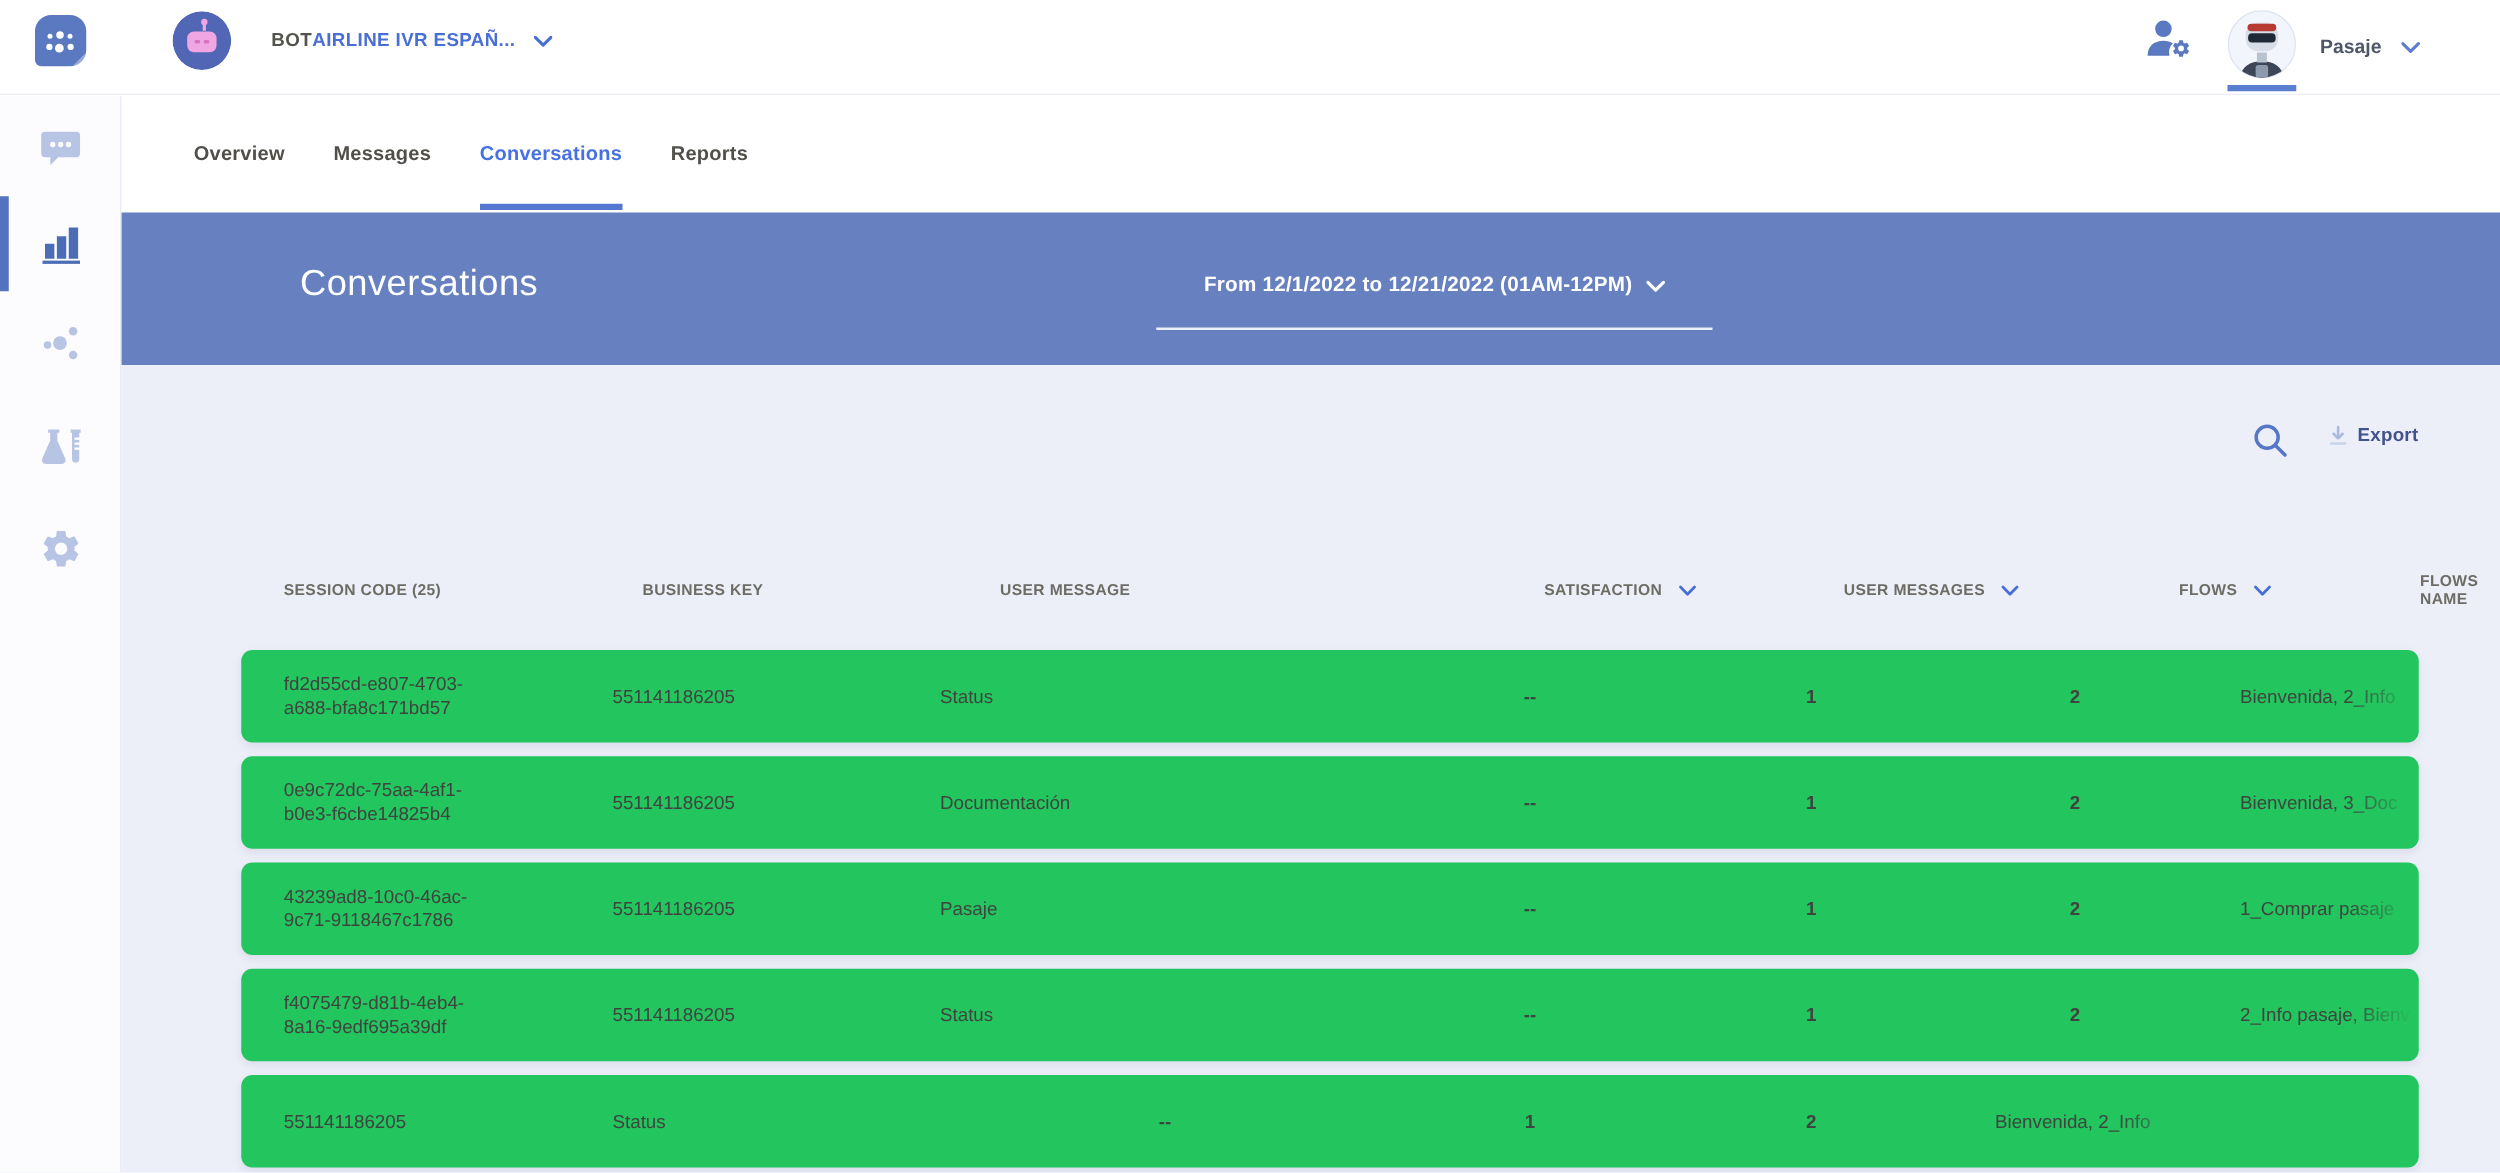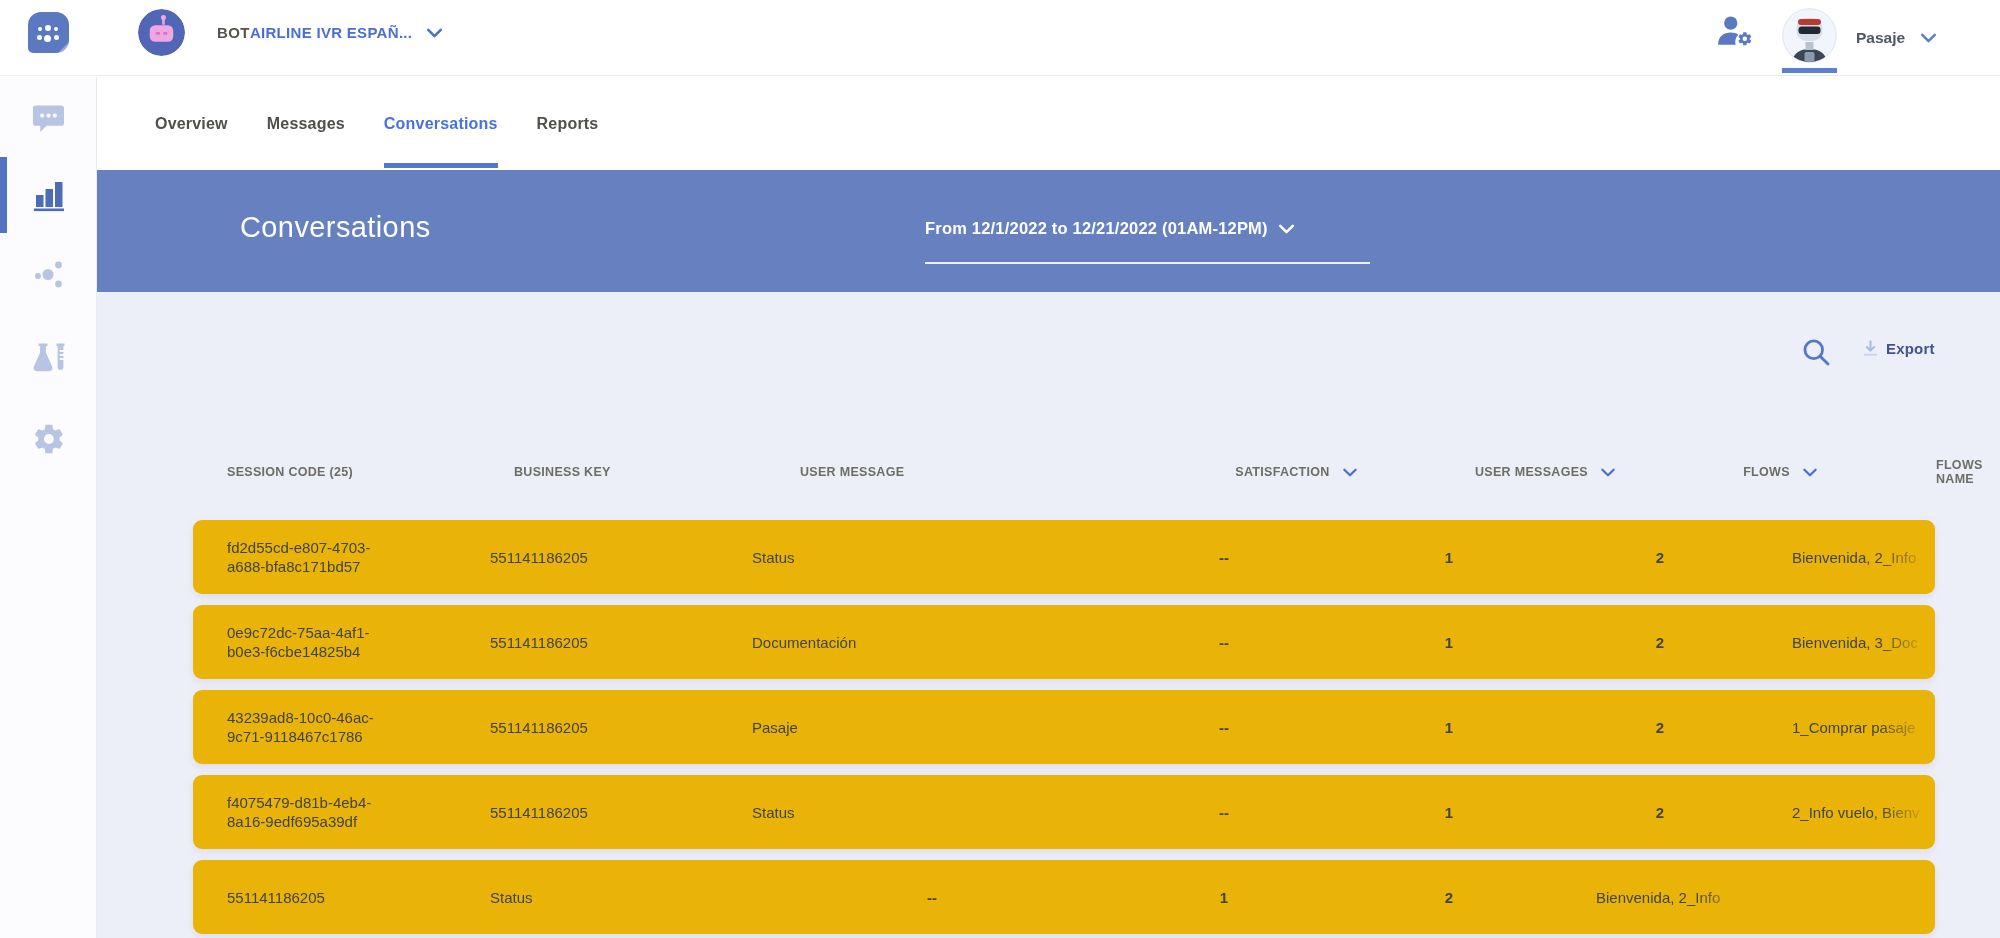--- a/index.html
+++ b/index.html
@@ -58,21 +58,21 @@
   .tab.active { color:#4571e2; }
   .tab.active::after { content:""; position:absolute; left:0; right:0; bottom:2px; height:5px; background:#5478cf; }
 
   .band { position:relative; height:122px; background:#6680c0; color:#fff; }
   .band-title { position:absolute; left:143px; top:41px; font-size:29px; font-weight:400; letter-spacing:.4px; }
   .dropdown { position:absolute; top:0; height:100%; cursor:pointer; }
   .dropdown::after { content:""; position:absolute; left:0; right:0; bottom:28px; height:2px;
                      background:rgba(255,255,255,0.88); }
   .dd-date { left:828px; width:445px; }
   .dd-date .dd-row { position:absolute; top:49px; left:0; right:0; display:flex;
-                     justify-content:flex-start; align-items:center; gap:11px; }
+                     justify-content:center; align-items:center; gap:11px; }
   .dd-channels { left:1323px; width:440px; }
   .dd-channels .dd-label { position:absolute; top:49px; left:17px; }
   .dd-channels .chev { position:absolute; top:53px; right:17px; }
   .dd-label { font-size:16.5px; font-weight:bold; letter-spacing:.2px; }
 
   .content { position:absolute; left:0; right:0; top:215px; bottom:0; background:#edeff8;
              padding-left:96px; overflow:hidden; }
 
   .search-btn { position:absolute; left:1703px; top:44px; width:32px; height:32px; cursor:pointer; }
   .export-btn { position:absolute; left:1765px; top:48px; display:flex; align-items:center; gap:7px; cursor:pointer;justify-content:space-between; }
@@ -80,21 +80,21 @@
 
   .grid { display:grid; grid-template-columns:263px 262px 360px 224px 226px 196px 1fr;
           padding-left:34px; width:1742px; }
   .table-header { margin-top:166px; align-items:center;gap:24px; }
   .hcell { font-size:12.5px; font-weight:bold; color:#6d6d66; letter-spacing:.3px;
            display:flex; align-items:center; gap:13px; }
   .hcell.center { justify-content:center; }
   .hcell.last { padding-left:34px; }
 
   .rows-list { margin-top:34px; }
-  .row-card { height:74px; margin-bottom:11px; background:#eab308; border-radius:9px;
+  .row-card { height:74px; margin-bottom:11px; background:#22c55e; border-radius:9px;
               box-shadow:0 3px 8px rgba(103,116,166,0.14); align-items:center; cursor:pointer; }
   .cell { font-size:15px; color:#3f443e; }
   .cell.session { font-weight:500; line-height:19px; padding-right:105px; }
   .cell.key, .cell.msg { font-weight:500; }
   .cell.num { text-align:center; font-weight:bold; }
   .cell.flowsname { padding-left:34px; font-weight:500; white-space:nowrap; overflow:hidden;
         -webkit-mask-image:linear-gradient(to right,#000 68%,transparent 97%);
         mask-image:linear-gradient(to right,#000 68%,transparent 97%); }
 </style>
 </head>
@@ -300,21 +300,21 @@
           <div class="cell num">2</div>
           <div class="cell flowsname">1_Comprar pasaje</div>
         </div>
         <div class="grid row-card">
           <div class="cell session">f4075479-d81b-4eb4-8a16-9edf695a39df</div>
           <div class="cell key">551141186205</div>
           <div class="cell msg">Status</div>
           <div class="cell num">--</div>
           <div class="cell num">1</div>
           <div class="cell num">2</div>
-          <div class="cell flowsname">2_Info vuelo, Bienv</div>
+          <div class="cell flowsname">2_Info pasaje, Bienv</div>
         </div>
         <div class="grid row-card">
           <div class="cell key">551141186205</div>
           <div class="cell msg">Status</div>
           <div class="cell num">--</div>
           <div class="cell num">1</div>
           <div class="cell num">2</div>
           <div class="cell flowsname">Bienvenida, 2_Info</div>
         </div>
         <div class="grid row-card"></div>

